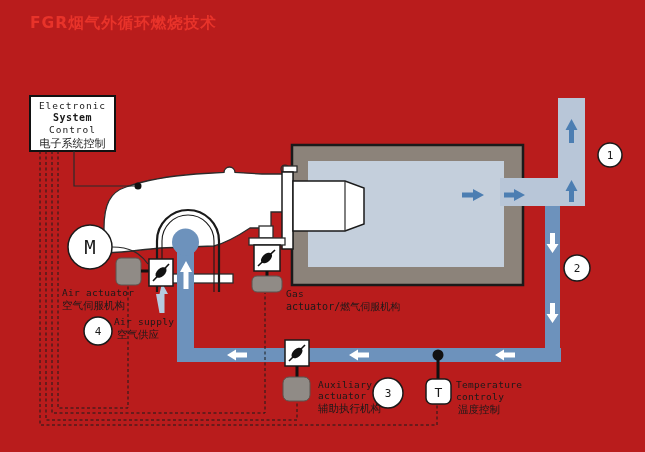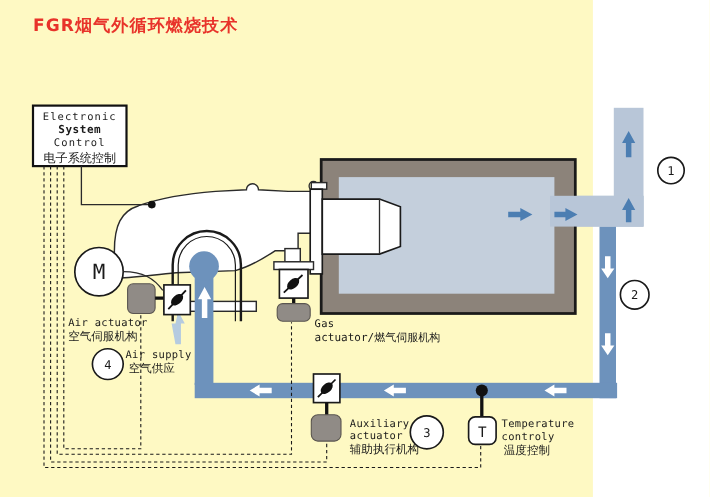--- a/index.html
+++ b/index.html
@@ -1,16 +1,16 @@
 <!DOCTYPE html>
 <html style="--title_red: #e8332a; --duct_light: #b8c6d8; --pipe_dark: #6d92bc; --arrow_blue: #4c7eb2; --air_arrow: #b5cbe0; --furnace_wall: #8c837a; --furnace_interior: #c4cfdc; --actuator_gray: #908b86;"><head>
 <meta charset="utf-8">
 <style>
   html,body { margin:0; padding:0; background:#ffffff; }
-  .stage { width:539px; height:452px; position:relative; background:#fef9c3; }
+  .stage { width:645px; height:452px; position:relative; background:#b91c1c; }
   svg { display:block; }
   .title-text { font-family:"DejaVu Sans",sans-serif; font-weight:bold; font-size:15.5px;
                 fill:var(--title_red); letter-spacing:1px; }
   .duct-light { fill:var(--duct_light); }
   .pipe-dark  { fill:var(--pipe_dark); }
   .arrow-blue { fill:var(--arrow_blue); }
   .arrow-white{ fill:#ffffff; }
   .arrow-air  { fill:var(--air_arrow); }
   .wall       { fill:var(--furnace_wall); stroke:#1a1a1a; stroke-width:2.5; }
   .interior   { fill:var(--furnace_interior); }

